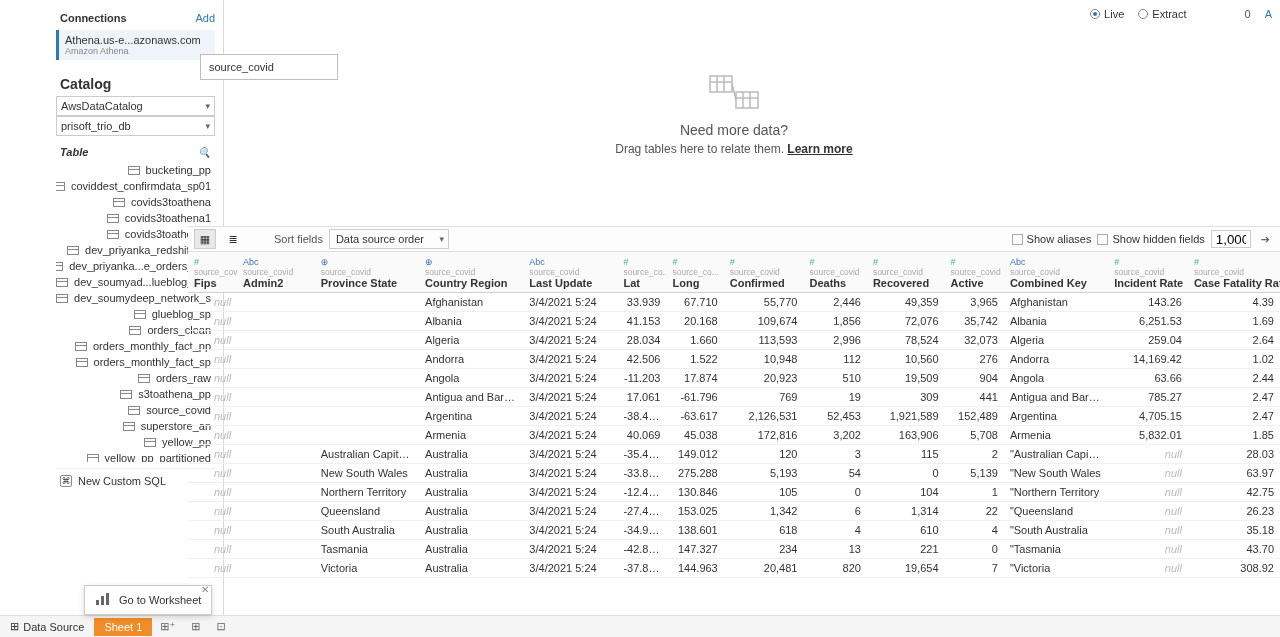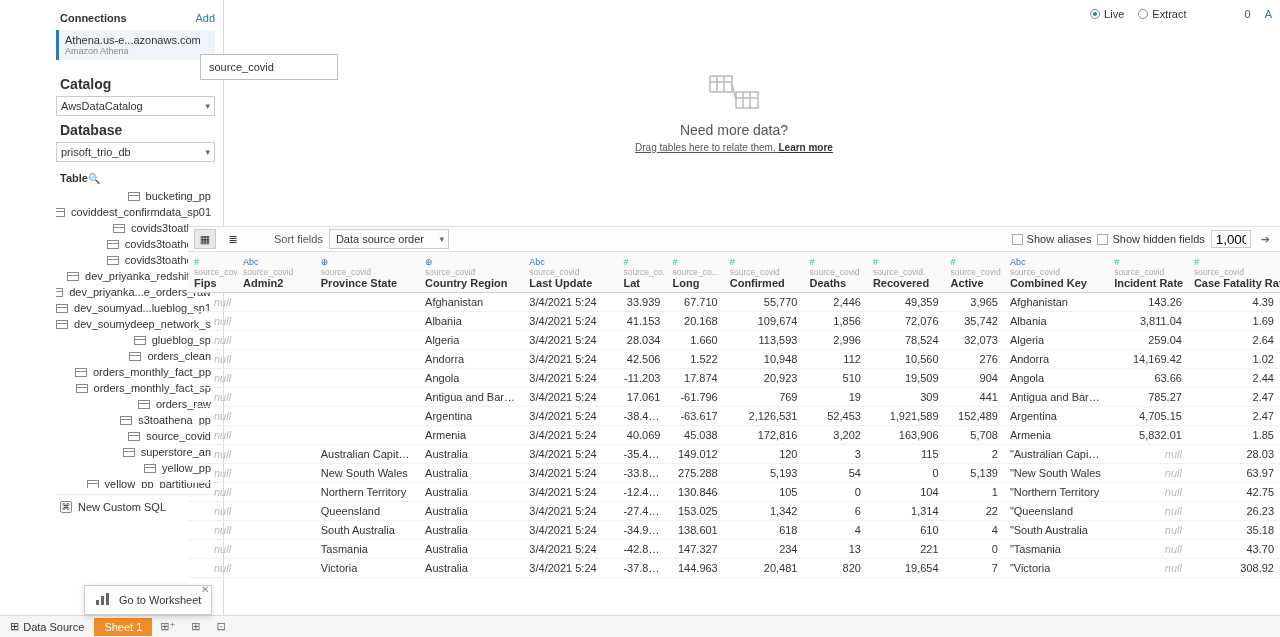--- a/index.html
+++ b/index.html
@@ -15,36 +15,36 @@
 .lp-section-head { display: flex; justify-content: space-between; align-items: center; font-weight: 700; font-size: 11px; color: #333; padding: 4px 0 4px 4px; }
 .lp-add { color: #2a7ab9; font-weight: 400; cursor: pointer; }
 .conn-item { padding: 4px 6px; border-left: 3px solid #2a7ab9; background: #eef4fa; margin: 2px 0 10px 0; }
 .conn-name { font-size: 11px; }
 .conn-sub { font-size: 9px; color: #888; }
 
 .lp-label { font-weight: 700; font-size: 14px; padding: 6px 0 4px 4px; }
 .lp-select { width: 100%; border: 1px solid #ccc; background: #fff; height: 20px; padding: 0 4px; position: relative; display: flex; align-items: center; justify-content: space-between; cursor: pointer; }
 .lp-select::after { content: "▾"; color: #666; font-size: 9px; }
 
-.lp-table-head { display: flex; align-items: center; padding: 10px 4px 4px 4px; font-weight: 700; }
+.lp-table-head { display: flex; justify-content: space-between; align-items: center; padding: 10px 4px 4px 4px; font-weight: 700; font-style: italic; }
 .search-icon { color: #888; font-size: 10px; cursor: pointer; }
 
 .table-list { overflow-y: auto; max-height: 300px; }
 .table-list-item { display: flex; align-items: center; gap: 6px; padding: 2px 4px; cursor: pointer; justify-content: flex-end; }
 .tbl-ico { width: 12px; height: 9px; border: 1px solid #888; position: relative; flex: 0 0 auto; }
 .tbl-ico::before { content: ""; position: absolute; top: 2px; left: 0; right: 0; height: 1px; background: #888; }
 .custom-sql { display: flex; align-items: center; padding: 6px 4px; margin-top: 6px; border-top: 1px solid #eee; cursor: pointer; }
 .custom-sql-ico { width: 12px; height: 12px; margin-right: 6px; display: inline-flex; align-items: center; justify-content: center; border: 1px solid #888; border-radius: 2px; font-size: 9px; }
 
 .canvas-area { position: absolute; left: 188px; right: 0; top: 20px; height: 200px; }
 .pill { position: absolute; left: 12px; top: 34px; width: 138px; height: 26px; border: 1px solid #bfbfbf; background: #fff; display: flex; align-items: center; padding: 0 8px; font-size: 11px; }
 .need-more { text-align: center; margin-top: 52px; }
 .need-more-icon { margin: 0 auto 10px; width: 56px; height: 40px; }
 .need-more h3 { font-size: 14px; font-weight: 400; color: #555; }
-.need-more p { font-size: 10px; color: #555; margin-top: 4px; text-decoration: underline; }
+.need-more p { font-size: 12px; color: #555; margin-top: 4px; }
 .need-more a { color: #333; font-weight: 700; text-decoration: underline; cursor: pointer; }
 
 .grid-toolbar { position: absolute; left: 188px; right: 0; top: 226px; height: 26px; border-top: 1px solid #e0e0e0; border-bottom: 1px solid #e0e0e0; display: flex; align-items: center; padding: 0 6px; gap: 6px; background: #fdfdfd; }
 .view-btn { width: 22px; height: 20px; display: inline-flex; align-items: center; justify-content: center; border: 1px solid transparent; cursor: pointer; }
 .view-btn.active { background: #e8e8e8; border-color: #ccc; }
 .sort-label { margin-left: 24px; color: #555; }
 .sort-select { border: 1px solid #ccc; height: 20px; padding: 0 18px 0 6px; position: relative; display: inline-flex; align-items: center; cursor: pointer; min-width: 120px; }
 .sort-select::after { content: "▾"; position: absolute; right: 4px; font-size: 9px; color: #666; }
 .grid-toolbar .spacer { flex: 1; }
 .chk { display: inline-flex; align-items: center; gap: 4px; cursor: pointer; }
@@ -114,21 +114,20 @@
   <div class="conn-item">
     <div class="conn-name">Athena.us-e...azonaws.com</div>
     <div class="conn-sub">Amazon Athena</div>
   </div>
 
   <div class="lp-label">Catalog</div>
   <div class="lp-select">
       <span>AwsDataCatalog</span>
     </div>
 
-  <div class="lp-label">Database</div>
   <div class="lp-select">
       <span>prisoft_trio_db</span>
     </div>
 
   <div class="lp-table-head">
     <span>Table</span>
     <span class="search-icon">🔍</span>
   </div>
 
   <div class="table-list" id="table-list">
@@ -320,21 +319,21 @@
           <td></td>
           <td>Albania</td>
           <td>3/4/2021 5:24</td>
           <td class="num">41.153</td>
           <td class="num">20.168</td>
           <td class="num">109,674</td>
           <td class="num">1,856</td>
           <td class="num">72,076</td>
           <td class="num">35,742</td>
           <td>Albania</td>
-          <td class="num">3,811.04</td>
+          <td class="num">6,251.53</td>
           <td class="num">1.69</td>
         </tr>
         <tr>
           <td class="nullv">null</td>
           <td></td>
           <td></td>
           <td>Algeria</td>
           <td>3/4/2021 5:24</td>
           <td class="num">28.034</td>
           <td class="num">1.660</td>

